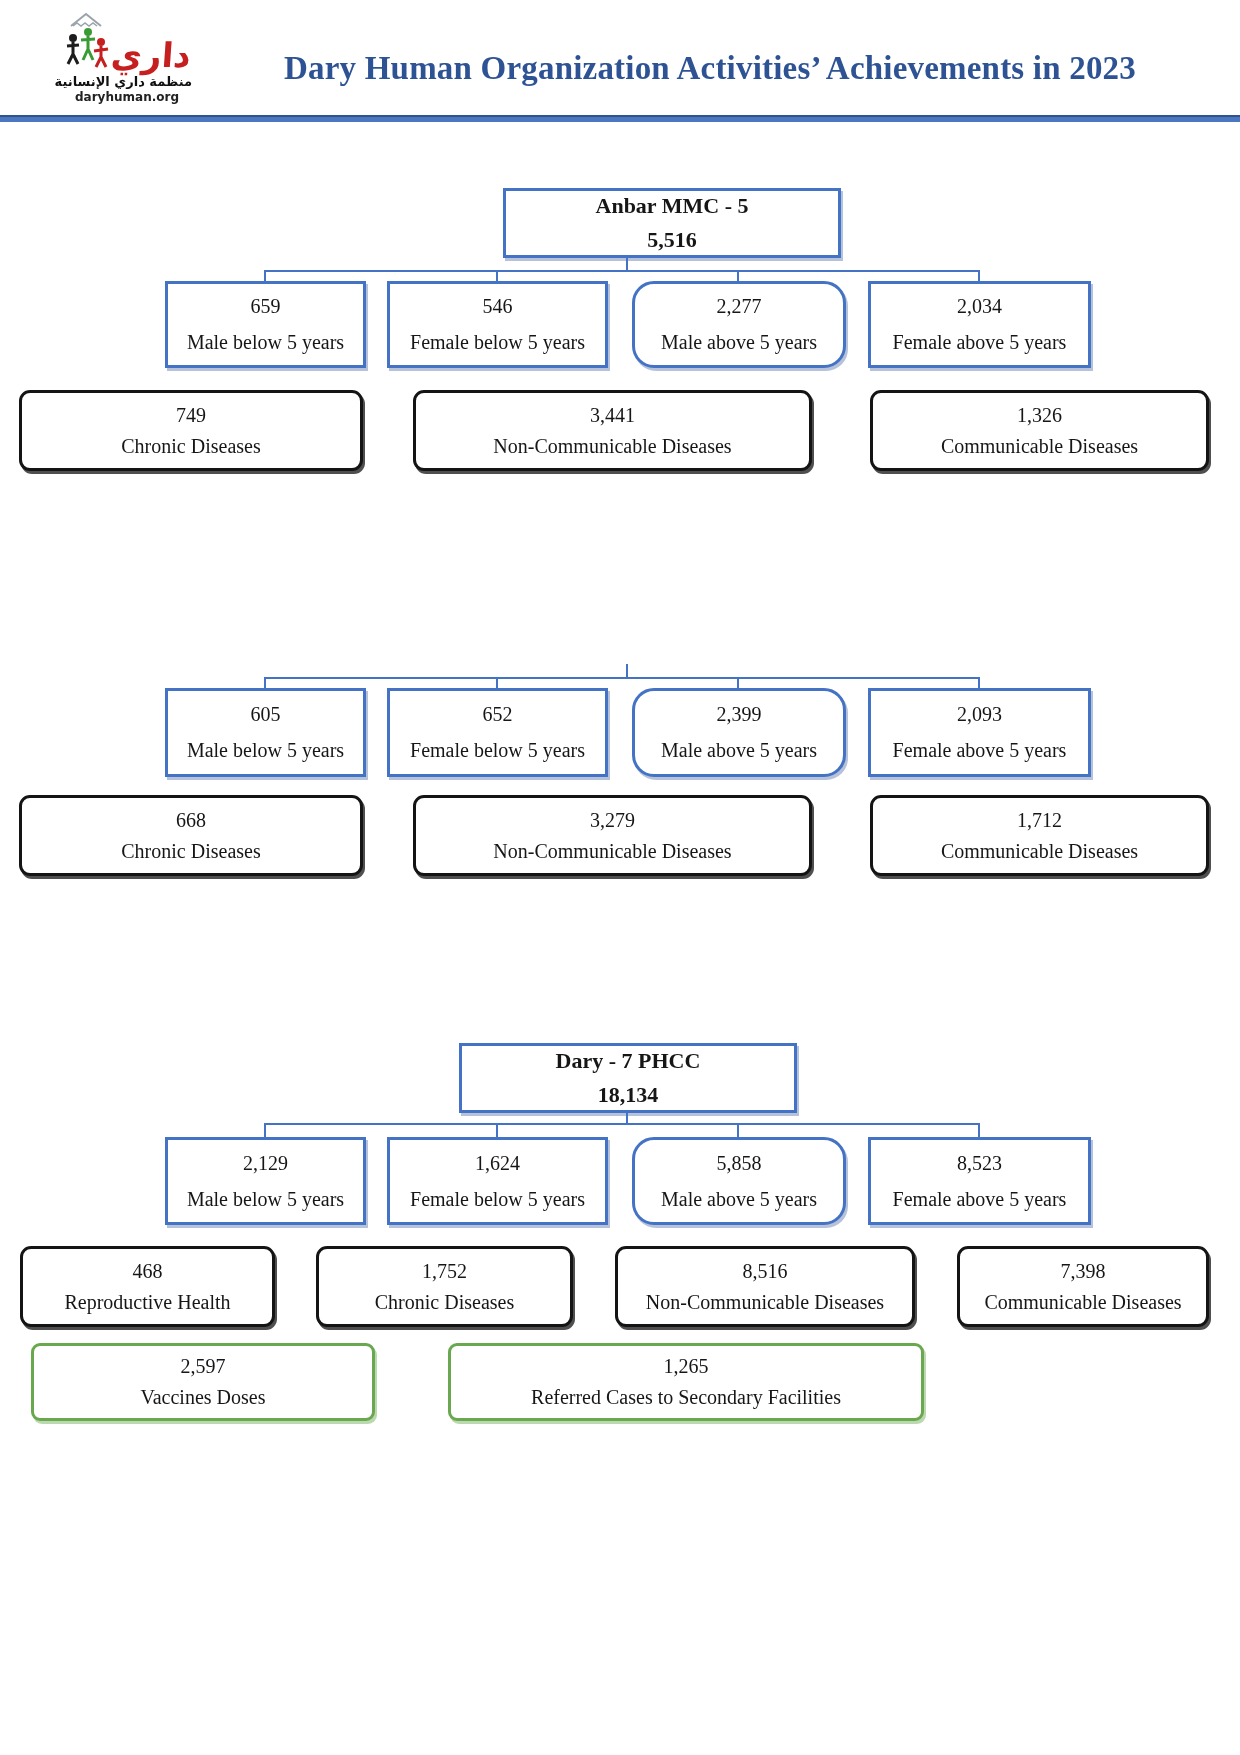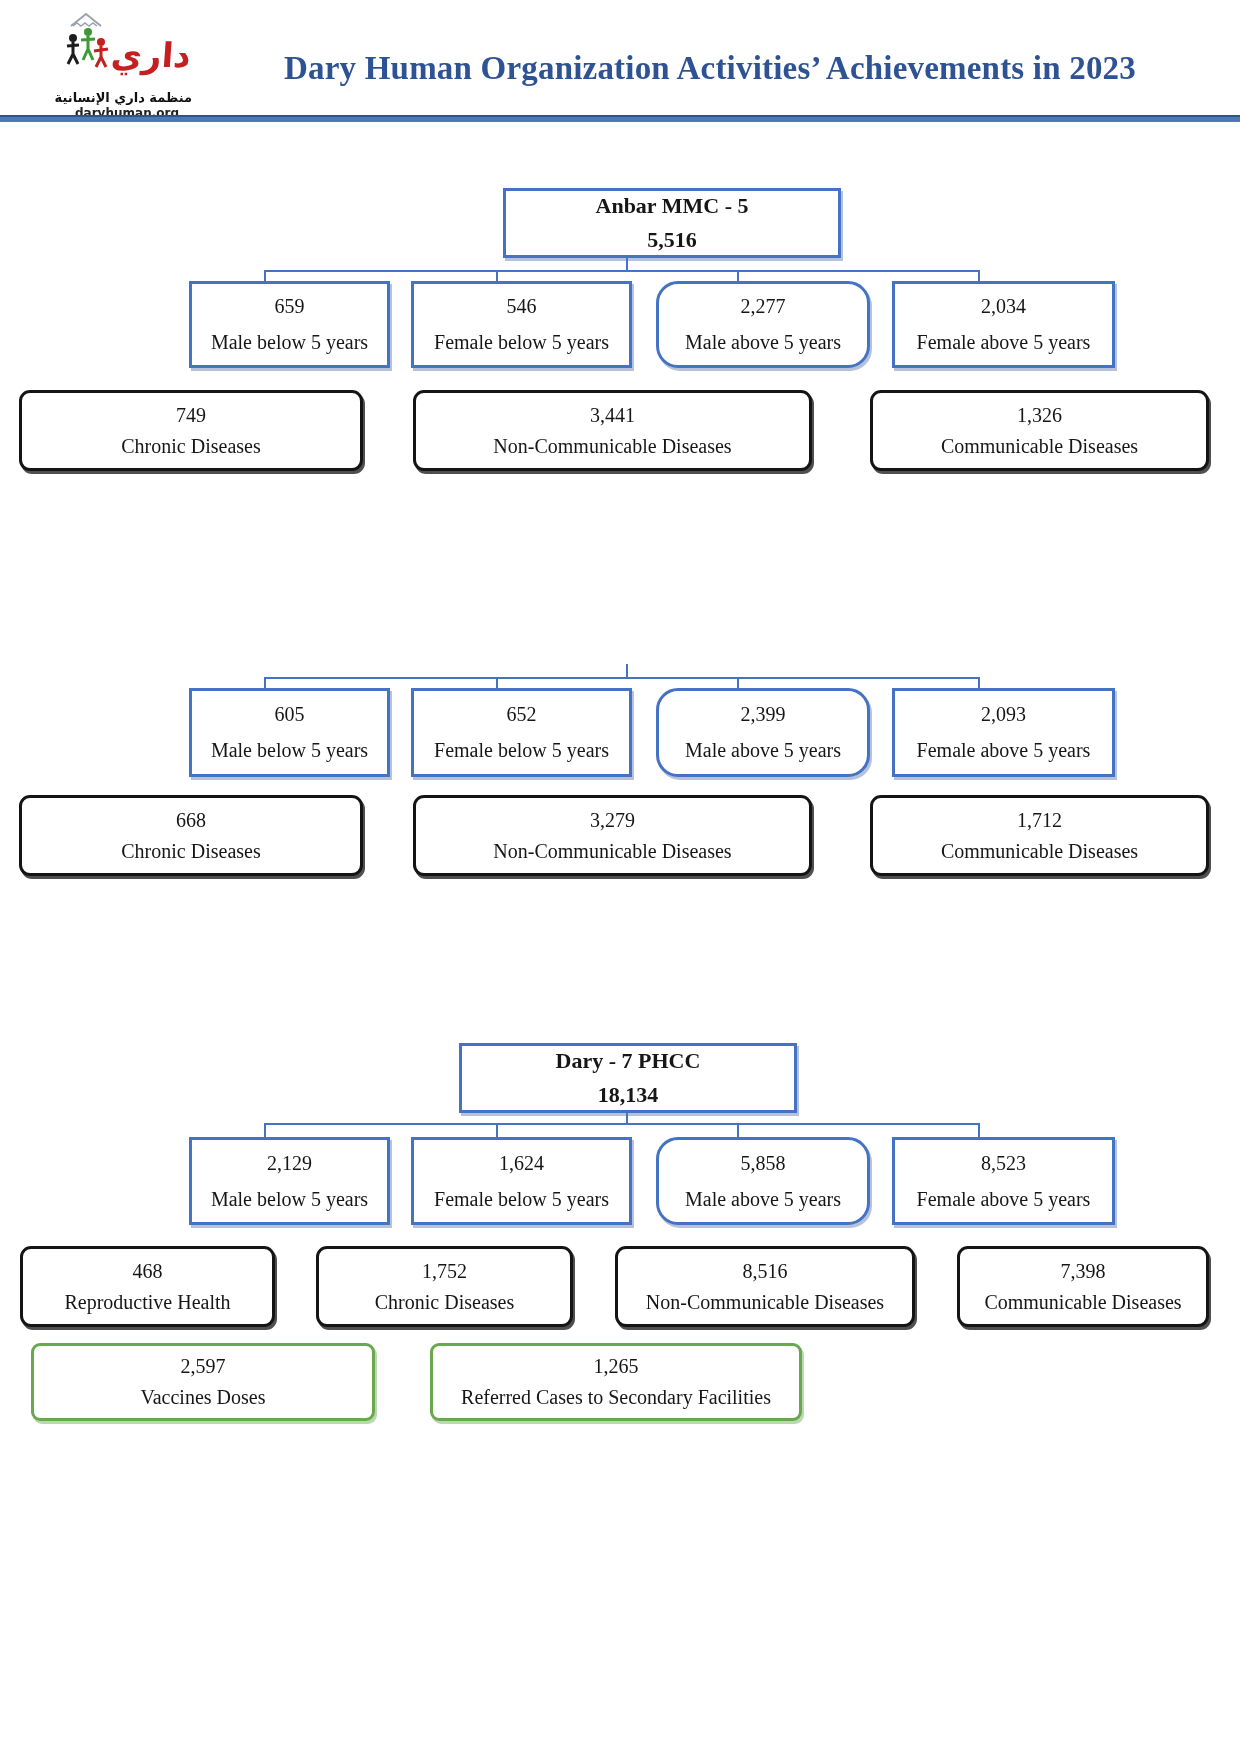--- a/index.html
+++ b/index.html
@@ -5,36 +5,36 @@
   html,body{margin:0;padding:0;background:#ffffff;}
   .page{position:relative;width:1240px;height:1755px;background:#ffffff;overflow:hidden;
         font-family:"Liberation Serif","DejaVu Serif",serif;color:#161616;}
 
   
   .logo{position:absolute;left:62px;top:10px;width:130px;text-align:center;}
   .logo-mark{display:flex;align-items:flex-end;justify-content:center;gap:2px;height:62px;}
   .logo-word{font-family:"DejaVu Sans",sans-serif;font-weight:bold;color:#c5201f;
              font-size:34px;line-height:1;transform:skewX(-4deg);}
   .logo-ar{font-family:"DejaVu Sans",sans-serif;font-size:13px;font-weight:bold;color:#111;
-           margin-top:18px;white-space:nowrap;}
+           margin-top:2px;white-space:nowrap;}
   .logo-url{font-family:"DejaVu Sans",sans-serif;font-size:12px;font-weight:bold;color:#222;
             margin-top:1px;}
   .title{position:absolute;left:190px;right:10px;top:50px;margin:0;text-align:center;
          font-size:33px;font-weight:bold;color:#2e5395;letter-spacing:0.2px;}
   .rule{position:absolute;left:0;right:0;top:115px;height:5px;background:#4a77c0;
         border-top:2px solid #30538d;}
 
   
   .box{position:absolute;background:#fff;display:flex;flex-direction:column;
        align-items:center;justify-content:center;text-align:center;box-sizing:border-box;}
   .blue{border:3px solid #4472c4;box-shadow:2px 3px 0 rgba(90,120,170,0.45);}
   .dark{border:3px solid #141414;border-radius:11px;box-shadow:2px 3px 0 rgba(20,20,20,0.75);}
   .greenb{border:3px solid #6aa84f;border-radius:9px;box-shadow:2px 3px 0 rgba(106,168,79,0.45);}
   .root{font-weight:bold;font-size:22px;gap:8px;}
-  .child{font-size:20px;gap:13px;margin-left:24px;}
+  .child{font-size:20px;gap:13px;}
   .stat{font-size:20px;gap:8px;}
   .num{display:block;}
   .lbl{display:block;white-space:nowrap;}
 
   
   .ln{position:absolute;background:#4472c4;}
 
   
   .c1-root{left:459px;top:188px;width:338px;height:70px;margin-left:44px;}
   .c1-k{top:281px;height:87px;}
@@ -48,21 +48,21 @@
   .c3-k{top:1137px;height:88px;}
   .c3-b{top:1246px;height:81px;}
   .c3-g{top:1343px;height:78px;}
 
   .k1{left:165px;width:201px;} .k2{left:387px;width:221px;}
   .k3{left:632px;width:214px;border-radius:22px;} .k4{left:868px;width:223px;}
 
   .b1{left:19px;width:344px;} .b2{left:413px;width:399px;} .b3{left:870px;width:339px;}
   .d1{left:20px;width:255px;} .d2{left:316px;width:257px;}
   .d3{left:615px;width:300px;} .d4{left:957px;width:252px;}
-  .g1{left:31px;width:344px;} .g2{left:430px;width:372px;} .g3{left:882px;width:328px;}
+  .g1{left:31px;width:344px;} .g2{left:448px;width:476px;} .g3{left:882px;width:328px;}
 </style>
 </head>
 <body>
 
 <div class="page">
 
   <div class="logo">
     <div class="logo-mark">
       <svg width="46" height="60" viewBox="0 0 46 60">
         <polyline points="8,14 23,2 38,14" fill="none" stroke="#9aa3ad" stroke-width="2"></polyline>

